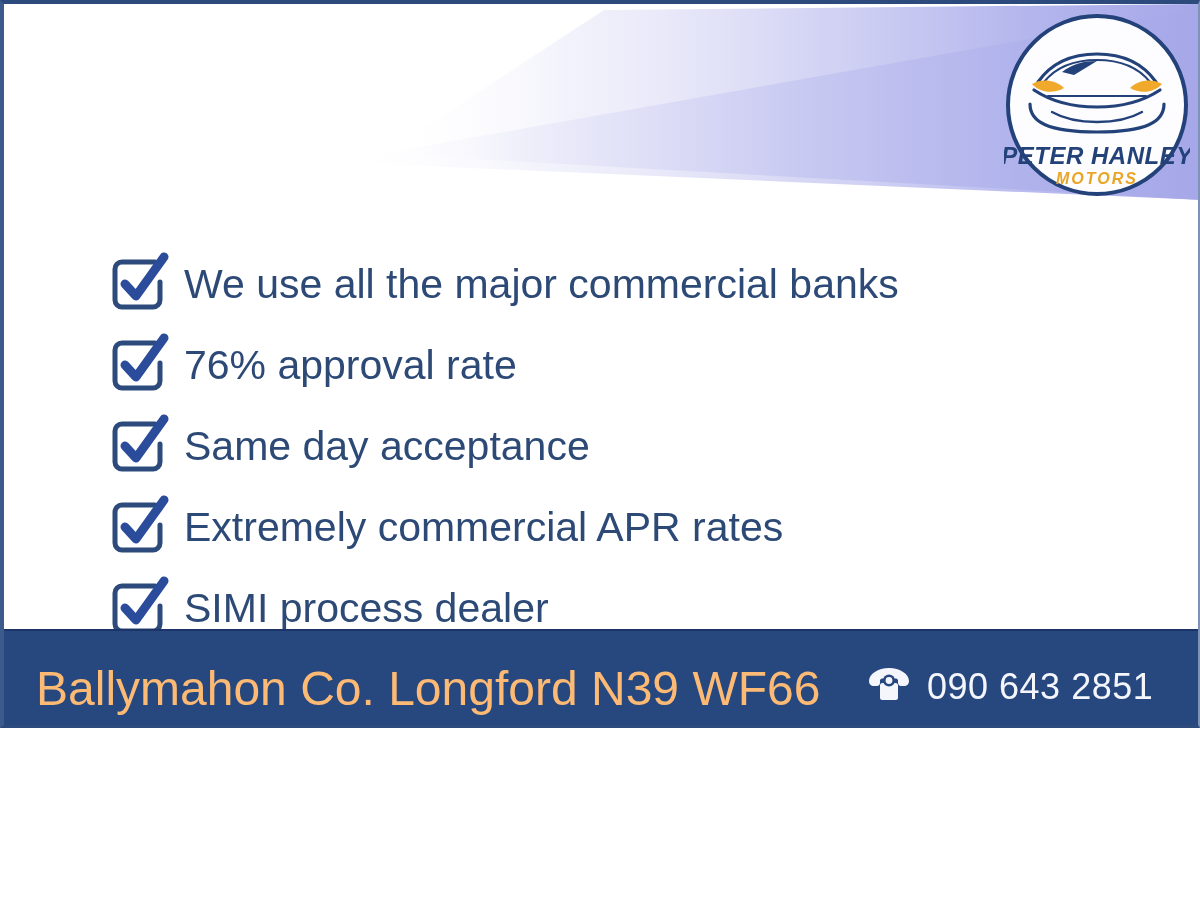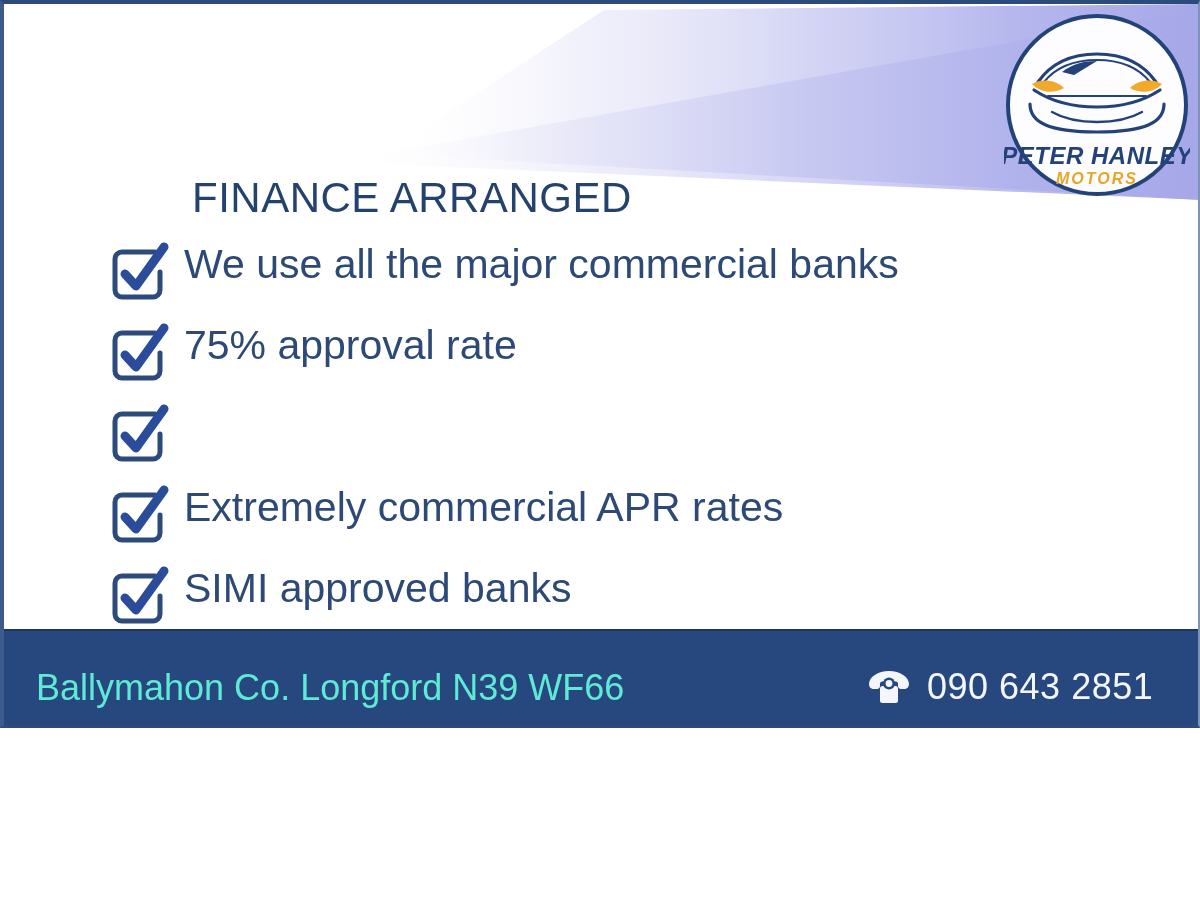--- a/index.html
+++ b/index.html
@@ -69,21 +69,21 @@
     left: 104px;
     top: 240px;
     width: 1050px;
     list-style: none;
     margin: 0;
     padding: 0;
   }
 
   .feature-item {
     display: flex;
-    align-items: flex-start;
+    align-items: center;
     height: 81px;
   }
 
   .check-icon {
     flex: 0 0 auto;
     width: 62px;
     height: 62px;
     margin-right: 14px;
     position: relative;
     top: -2px;
@@ -106,31 +106,30 @@
     bottom: 0;
     height: 94px;
     background: #27477f;
     display: flex;
     align-items: center;
     border-top: 2px solid #1d3566;
   }
   .footer-address {
     position: absolute;
     left: 32px;
-    color: #5eead4;
-    font-size: 36px;
+    color: #fdba74;
+    font-size: 48px;
     font-weight: 400;
     white-space: nowrap;
     margin-top: 20px;
   }
   .footer-phone {
     position: absolute;
     left: 863px;
     display: flex;
-    align-items: center;
     color: #f4f6fb;
     font-size: 36px;
     white-space: nowrap;
     margin-top: 17px;
   }
   .phone-icon {
     width: 44px;
     height: 36px;
     margin-right: 16px;
     display: block;
@@ -177,72 +176,72 @@
       <path d="M26 92 C26 110 44 120 93 120 C142 120 160 110 160 92" fill="none" stroke="#24427a" stroke-width="3.2" stroke-linecap="round"></path>
       <path d="M48 100 C62 108 76 110 93 110 C110 110 124 108 138 100" fill="none" stroke="#24427a" stroke-width="2.4" stroke-linecap="round"></path>
 
       <text x="93" y="152" text-anchor="middle" font-family="'Liberation Sans', sans-serif" font-size="24" font-weight="bold" font-style="italic" letter-spacing="0.5" fill="#24427a">PETER HANLEY</text>
       <text x="93" y="172" text-anchor="middle" font-family="'Liberation Sans', sans-serif" font-size="16" font-weight="bold" font-style="italic" letter-spacing="2" fill="#e9a526">MOTORS</text>
     </svg>
   </div>
 
   <div class="content">
 
-    <div class="page-title">FINANCE ARRANGED</div>
 
     <ul class="feature-list">
 
       <li class="feature-item">
         <span class="check-icon">
           <svg viewBox="0 0 62 62" aria-hidden="true">
             <path d="M47 10 H14 A7 7 0 0 0 7 17 V48 A7 7 0 0 0 14 55 H45 A7 7 0 0 0 52 48 V30" fill="none" stroke="#2c4a7c" stroke-width="5" stroke-linecap="round"></path>
             <path d="M17 32 L28 44 L56 5" fill="none" stroke="#2b4b9b" stroke-width="9" stroke-linecap="round" stroke-linejoin="round"></path>
           </svg>
         </span>
         <span class="feature-label">We use all the major commercial banks</span>
       </li>
 
       <li class="feature-item">
         <span class="check-icon">
           <svg viewBox="0 0 62 62" aria-hidden="true">
             <path d="M47 10 H14 A7 7 0 0 0 7 17 V48 A7 7 0 0 0 14 55 H45 A7 7 0 0 0 52 48 V30" fill="none" stroke="#2c4a7c" stroke-width="5" stroke-linecap="round"></path>
             <path d="M17 32 L28 44 L56 5" fill="none" stroke="#2b4b9b" stroke-width="9" stroke-linecap="round" stroke-linejoin="round"></path>
           </svg>
         </span>
-        <span class="feature-label">75% approval rate</span>
-      </li>
-
-      <li class="feature-item">
-        <span class="check-icon">
-          <svg viewBox="0 0 62 62" aria-hidden="true">
-            <path d="M47 10 H14 A7 7 0 0 0 7 17 V48 A7 7 0 0 0 14 55 H45 A7 7 0 0 0 52 48 V30" fill="none" stroke="#2c4a7c" stroke-width="5" stroke-linecap="round"></path>
-            <path d="M17 32 L28 44 L56 5" fill="none" stroke="#2b4b9b" stroke-width="9" stroke-linecap="round" stroke-linejoin="round"></path>
-          </svg>
-        </span>
+        <span class="feature-label">76% approval rate</span>
+      </li>
+
+      <li class="feature-item">
+        <span class="check-icon">
+          <svg viewBox="0 0 62 62" aria-hidden="true">
+            <path d="M47 10 H14 A7 7 0 0 0 7 17 V48 A7 7 0 0 0 14 55 H45 A7 7 0 0 0 52 48 V30" fill="none" stroke="#2c4a7c" stroke-width="5" stroke-linecap="round"></path>
+            <path d="M17 32 L28 44 L56 5" fill="none" stroke="#2b4b9b" stroke-width="9" stroke-linecap="round" stroke-linejoin="round"></path>
+          </svg>
+        </span>
+        <span class="feature-label">Same day acceptance</span>
       </li>
 
 
       <li class="feature-item">
         <span class="check-icon">
           <svg viewBox="0 0 62 62" aria-hidden="true">
             <path d="M47 10 H14 A7 7 0 0 0 7 17 V48 A7 7 0 0 0 14 55 H45 A7 7 0 0 0 52 48 V30" fill="none" stroke="#2c4a7c" stroke-width="5" stroke-linecap="round"></path>
             <path d="M17 32 L28 44 L56 5" fill="none" stroke="#2b4b9b" stroke-width="9" stroke-linecap="round" stroke-linejoin="round"></path>
           </svg>
         </span>
         <span class="feature-label">Extremely commercial APR rates</span>
       </li>
 
       <li class="feature-item">
         <span class="check-icon">
           <svg viewBox="0 0 62 62" aria-hidden="true">
             <path d="M47 10 H14 A7 7 0 0 0 7 17 V48 A7 7 0 0 0 14 55 H45 A7 7 0 0 0 52 48 V30" fill="none" stroke="#2c4a7c" stroke-width="5" stroke-linecap="round"></path>
             <path d="M17 32 L28 44 L56 5" fill="none" stroke="#2b4b9b" stroke-width="9" stroke-linecap="round" stroke-linejoin="round"></path>
           </svg>
         </span>
-        <span class="feature-label">SIMI approved banks</span>
+        <span class="feature-label">SIMI process dealer</span>
       </li>
 
     </ul>
   </div>
 
   <div class="footer-bar">
     <div class="footer-address">Ballymahon Co. Longford N39 WF66</div>
 
     <div class="footer-phone">
       <span class="phone-icon">

